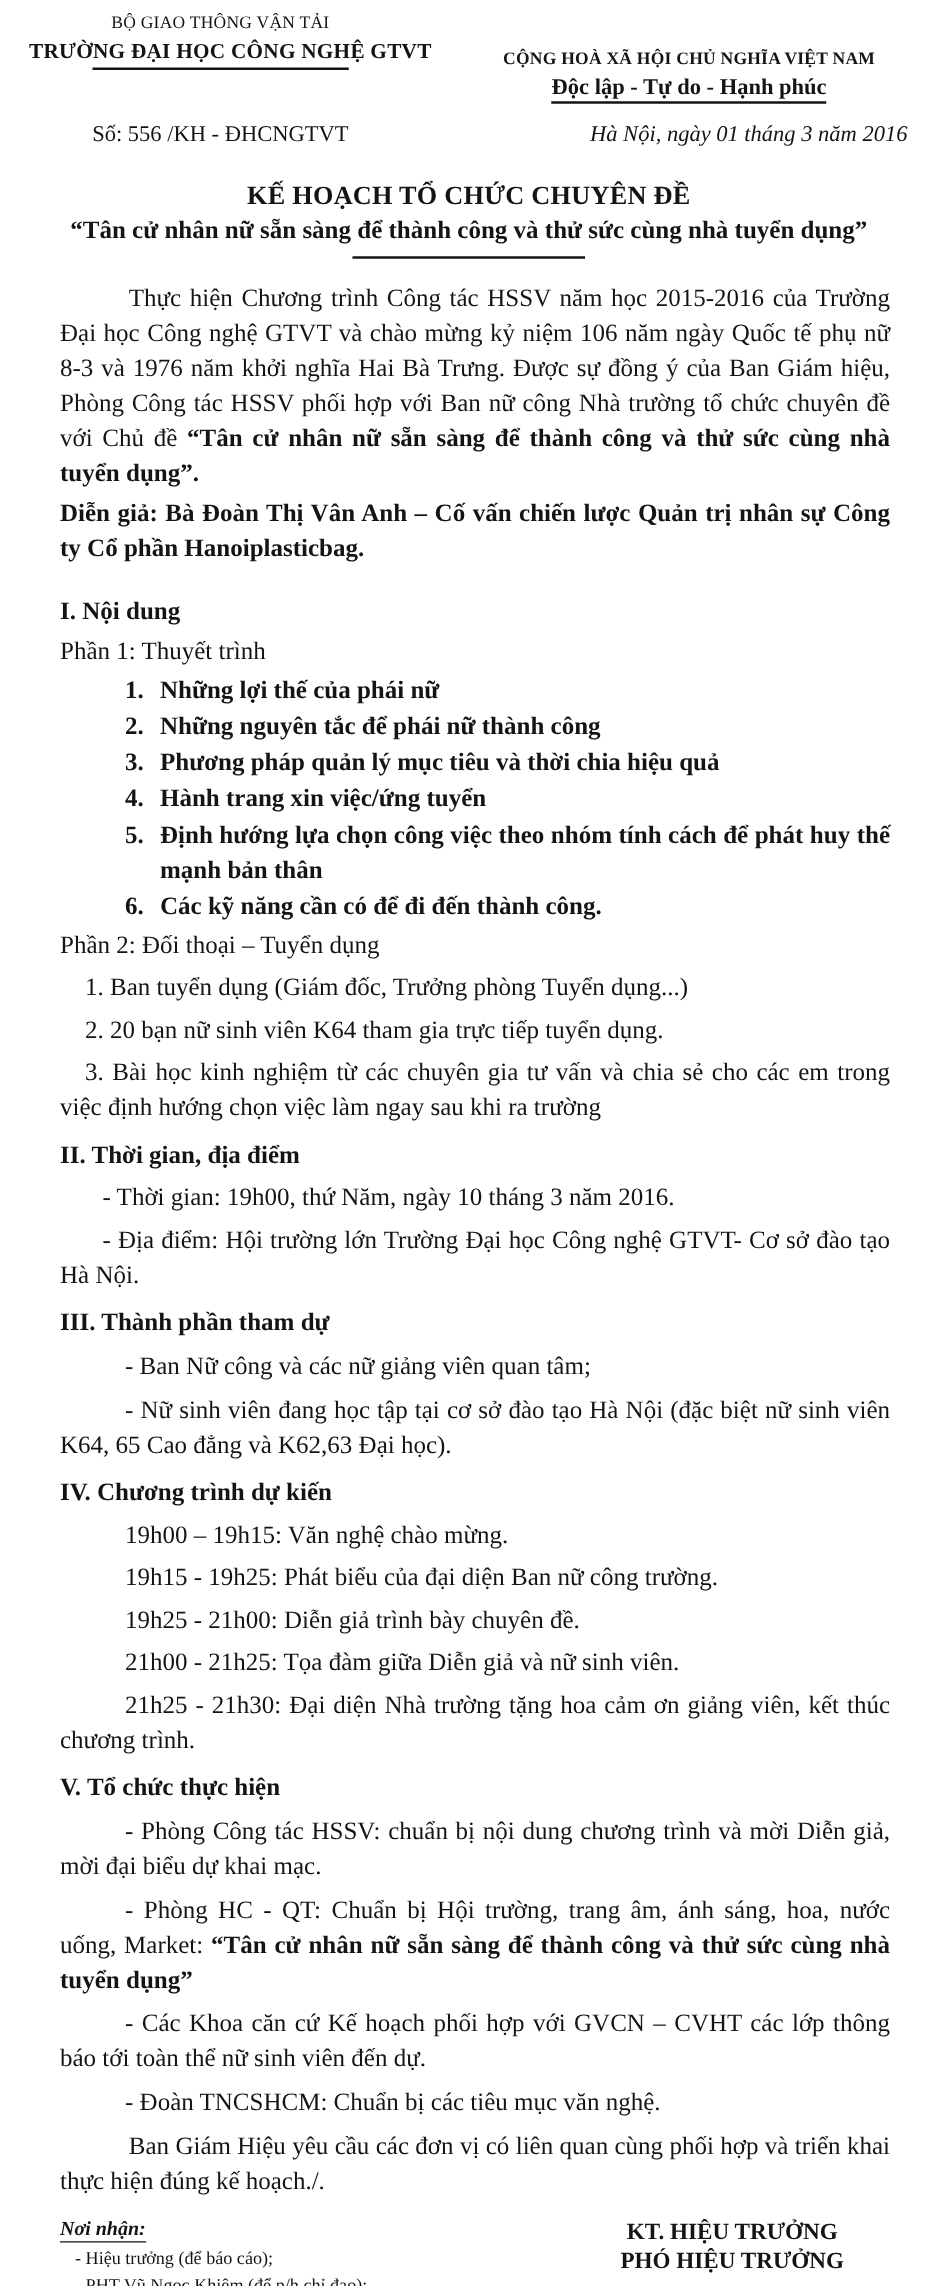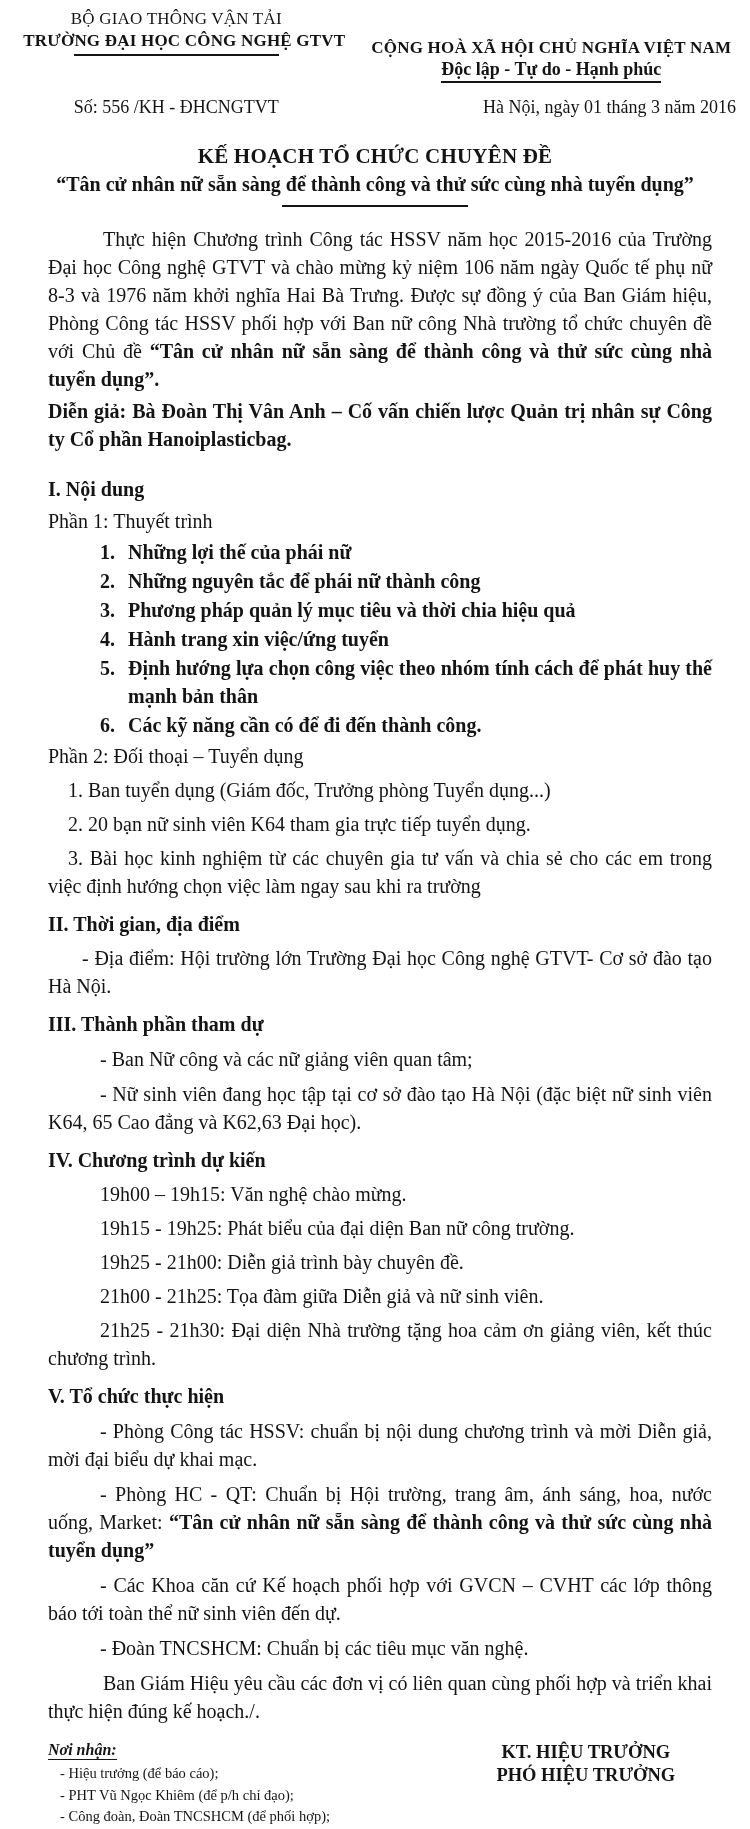--- a/index.html
+++ b/index.html
@@ -17,29 +17,29 @@
     display: flex;
     flex-direction: column;
     padding-top: 8px;
     position: relative;
   }
 
   
   .hdr-row1 { display: flex; }
   .hdr-col-left  { width: 47%; text-align: center; }
   .hdr-col-right { width: 53%; text-align: center; margin-top: 29px; }
-  .hdr-line1 { font-size: 17px; line-height: 22px; letter-spacing: .2px; }
+  .hdr-line1 { font-size: 14px; line-height: 22px; letter-spacing: .2px; }
   .hdr-line1.bold { font-weight: bold; }
   .hdr-line2 { font-size: 17px; font-weight: bold; line-height: 22px; letter-spacing: .2px; padding-left: 16px; }
   .hdr-underline { width: 205px; height: 0; border-bottom: 2px solid #141414; margin: 2px auto 0; }
   .motto { display: inline-block; font-size: 18px; font-weight: bold; border-bottom: 2px solid #141414; padding-bottom: 1px; }
 
   .hdr-row2 { display: flex; margin-top: 14px; }
   .doc-number { width: 47%; text-align: center; font-size: 18px; }
-  .place-date { width: 53%; text-align: right; font-size: 18px; padding-right: 14px; }
+  .place-date { width: 53%; text-align: right; font-size: 18px; font-style: italic; padding-right: 24px; }
 
   
   .title-main {
     margin-top: 26px;
     text-align: center;
     font-size: 21px;
     font-weight: bold;
     letter-spacing: .2px;
   }
   .title-theme {
@@ -139,20 +139,21 @@
       <li>Định hướng lựa chọn công việc theo nhóm tính cách để phát huy thế mạnh bản thân</li>
       <li>Các kỹ năng cần có để đi đến thành công.</li>
     </ol>
 
     <p class="flush">Phần 2: Đối thoại – Tuyển dụng</p>
     <p class="i2">1. Ban tuyển dụng (Giám đốc, Trưởng phòng Tuyển dụng...)</p>
     <p class="i2">2. 20 bạn nữ sinh viên K64 tham gia trực tiếp tuyển dụng.</p>
     <p class="i2">3. Bài học kinh nghiệm từ các chuyên gia tư vấn và chia sẻ cho các em trong việc định hướng chọn việc làm ngay sau khi ra trường</p>
 
     <div class="sec-h">II. Thời gian, địa điểm</div>
+    <p class="dash1">- Thời gian: 19h00, thứ Năm, ngày 10 tháng 3 năm 2016.</p>
     <p class="dash1">- Địa điểm: Hội trường lớn Trường Đại học Công nghệ GTVT- Cơ sở đào tạo Hà Nội.</p>
 
     <div class="sec-h">III. Thành phần tham dự</div>
     <p class="dash2">- Ban Nữ công và các nữ giảng viên quan tâm;</p>
     <p class="dash2">- Nữ sinh viên đang học tập tại cơ sở đào tạo Hà Nội (đặc biệt nữ sinh viên K64, 65 Cao đẳng và K62,63 Đại học).</p>
 
     <div class="sec-h">IV. Chương trình dự kiến</div>
     <p class="sched">19h00 – 19h15: Văn nghệ chào mừng.</p>
     <p class="sched">19h15 - 19h25: Phát biểu của đại diện Ban nữ công trường.</p>
     <p class="sched">19h25 - 21h00: Diễn giả trình bày chuyên đề.</p>

